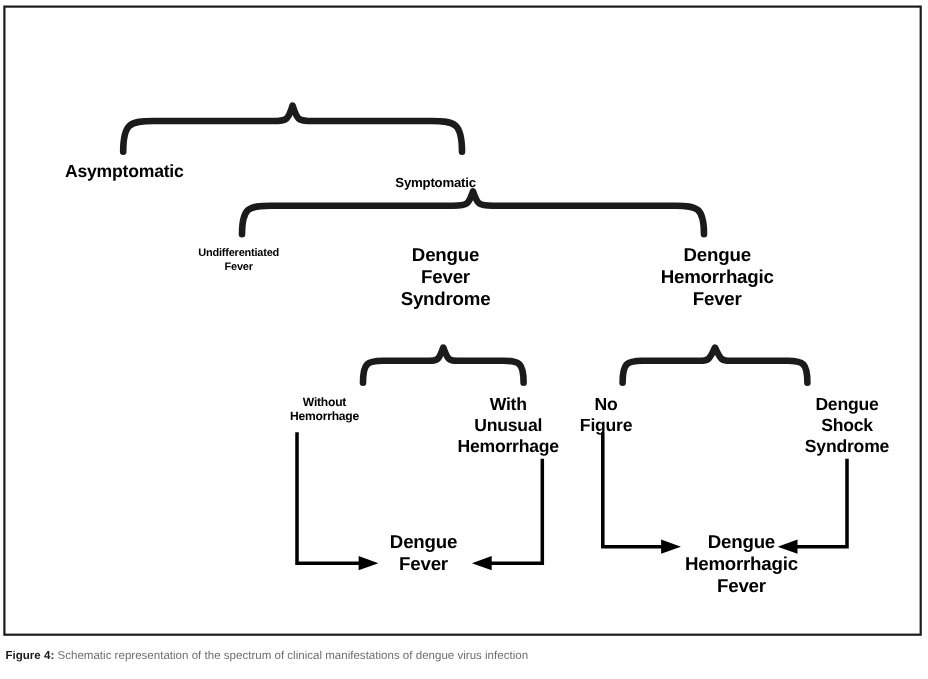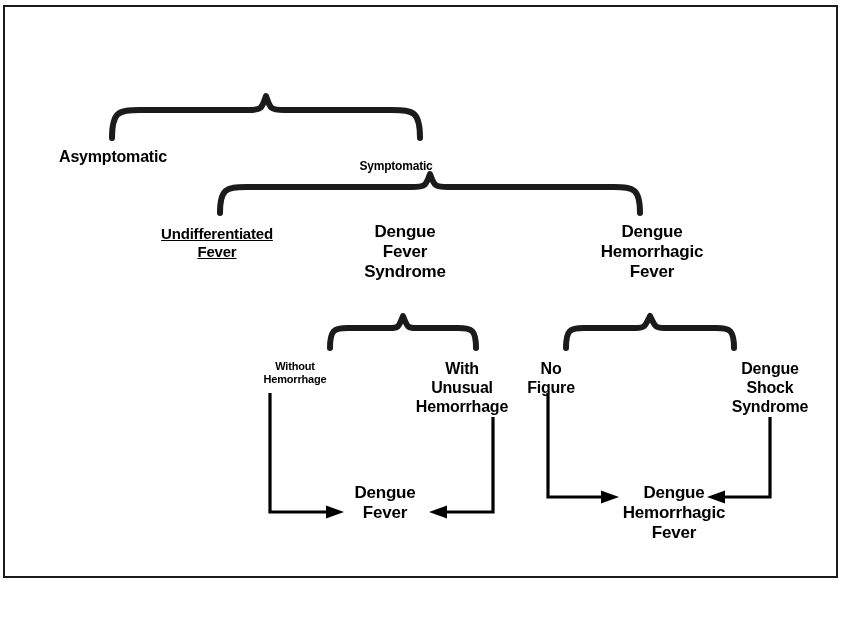--- a/index.html
+++ b/index.html
@@ -51,21 +51,21 @@
     left: 76px;
     top: 28px;
     font-size: 23px;
     text-align: left;
     letter-spacing: 0.2px;
     white-space: nowrap;
   }
   .t1-asym   { left: 18px;  top: 148px; width: 190px; font-size: 16px; }
   .t1-sym    { left: 316px; top: 139px; width: 160px; font-size: 12px; margin-top: 20px; }
 
-  .t2-undiff { left: 112px; top: 225px; width: 210px; font-size: 15px; text-decoration: underline; }
+  .t2-undiff { left: 112px; top: 225px; width: 210px; font-size: 10px; }
   .t2-dfs    { left: 330px; top: 222px; width: 150px; font-size: 17px; }
   .t2-dhf    { left: 562px; top: 222px; width: 180px; font-size: 17px; }
 
   .t3-wo     { left: 200px; top: 360px; width: 190px; font-size: 11px; }
   .t3-with   { left: 392px; top: 360px; width: 140px; font-size: 16px; }
   .t3-nosh   { left: 512px; top: 360px; width: 78px;  font-size: 16px; }
   .t3-dss    { left: 700px; top: 360px; width: 140px; font-size: 16px; }
 
   .t4-df     { left: 325px; top: 483px; width: 120px; font-size: 17px; }
   .t4-dhf    { left: 600px; top: 483px; width: 148px; font-size: 17px; }
@@ -137,14 +137,15 @@
   <div class="lbl t3-dss">Dengue
 Shock
 Syndrome</div>
 
   <div class="lbl t4-df">Dengue
 Fever</div>
   <div class="lbl t4-dhf">Dengue
 Hemorrhagic
 Fever</div>
 
+  <div class="caption"><span class="cap-label">Figure 4:</span><span> Schematic representation of the spectrum of clinical manifestations of dengue virus infection</span></div>
 
 </div>
 
 </body></html>

